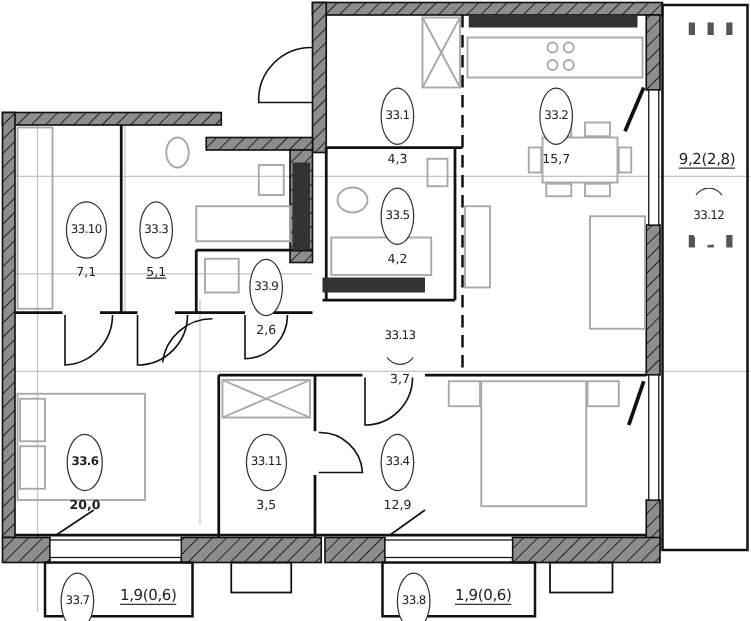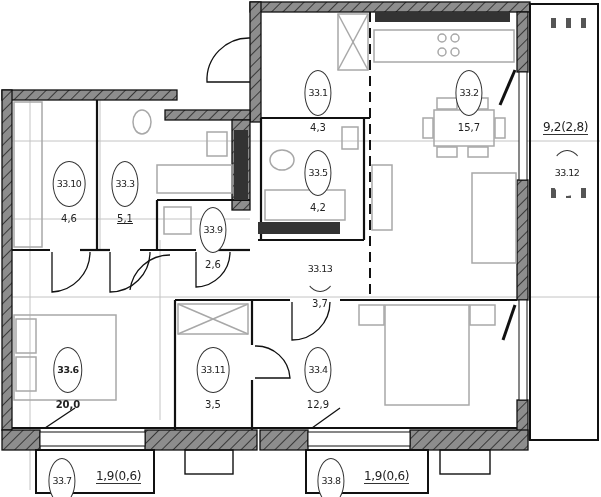--- a/index.html
+++ b/index.html
@@ -157,21 +157,21 @@
     <rect x="375" y="12" width="135" height="10"></rect>
     <rect x="258" y="222" width="82" height="12"></rect>
     <rect x="234" y="130" width="14" height="70"></rect>
   </g>
 </svg>
 
 <div class="label" style="left:318px; top:70px;">
   <span class="id">33.1</span>
   <span class="area">4,3</span>
 </div>
-<div class="label" style="left:445px; top:70px;margin-left:24px;">
+<div class="label" style="left:445px; top:70px;">
   <span class="id">33.2</span>
   <span class="area">15,7</span>
 </div>
 <div class="label" style="left:125px; top:161px;text-decoration:underline;">
   <span class="id">33.3</span>
   <span class="area">5,1</span>
 </div>
 <div class="label" style="left:318px; top:347px;">
   <span class="id">33.4</span>
   <span class="area">12,9</span>
@@ -183,21 +183,21 @@
 <div class="label" style="left:68px; top:347px;font-weight:bold;">
   <span class="id">33.6</span>
   <span class="area">20,0</span>
 </div>
 <div class="label" style="left:213px; top:207px;">
   <span class="id">33.9</span>
   <span class="area">2,6</span>
 </div>
 <div class="label" style="left:69px; top:161px;">
   <span class="id">33.10</span>
-  <span class="area">4,6</span>
+  <span class="area">7,1</span>
 </div>
 <div class="label" style="left:213px; top:347px;">
   <span class="id">33.11</span>
   <span class="area">3,5</span>
 </div>
 <div class="label" style="left:320px; top:246px;">
   <span class="id" style="border-color:transparent; border-bottom-color:#333;">33.13</span>
   <span class="area">3,7</span>
 </div>
 

